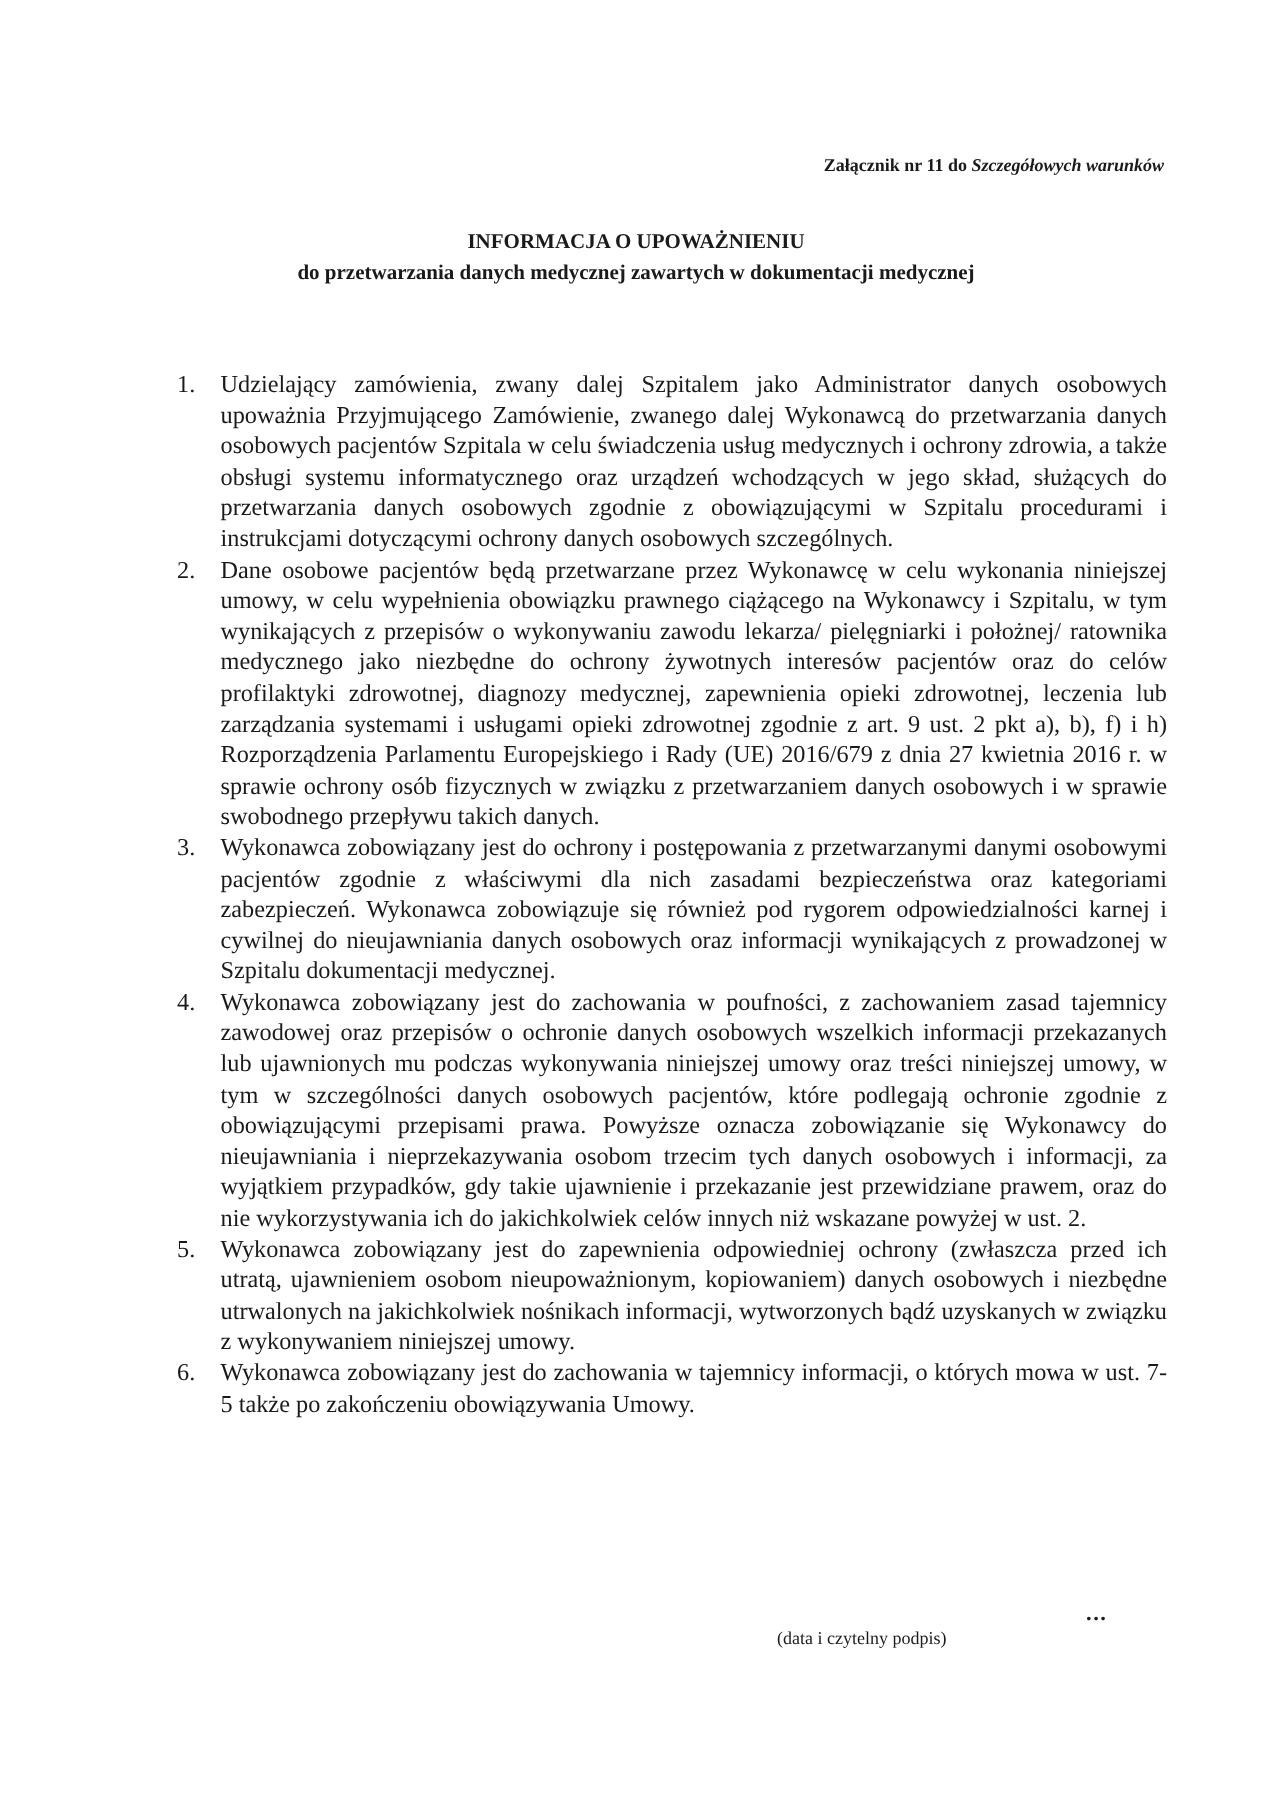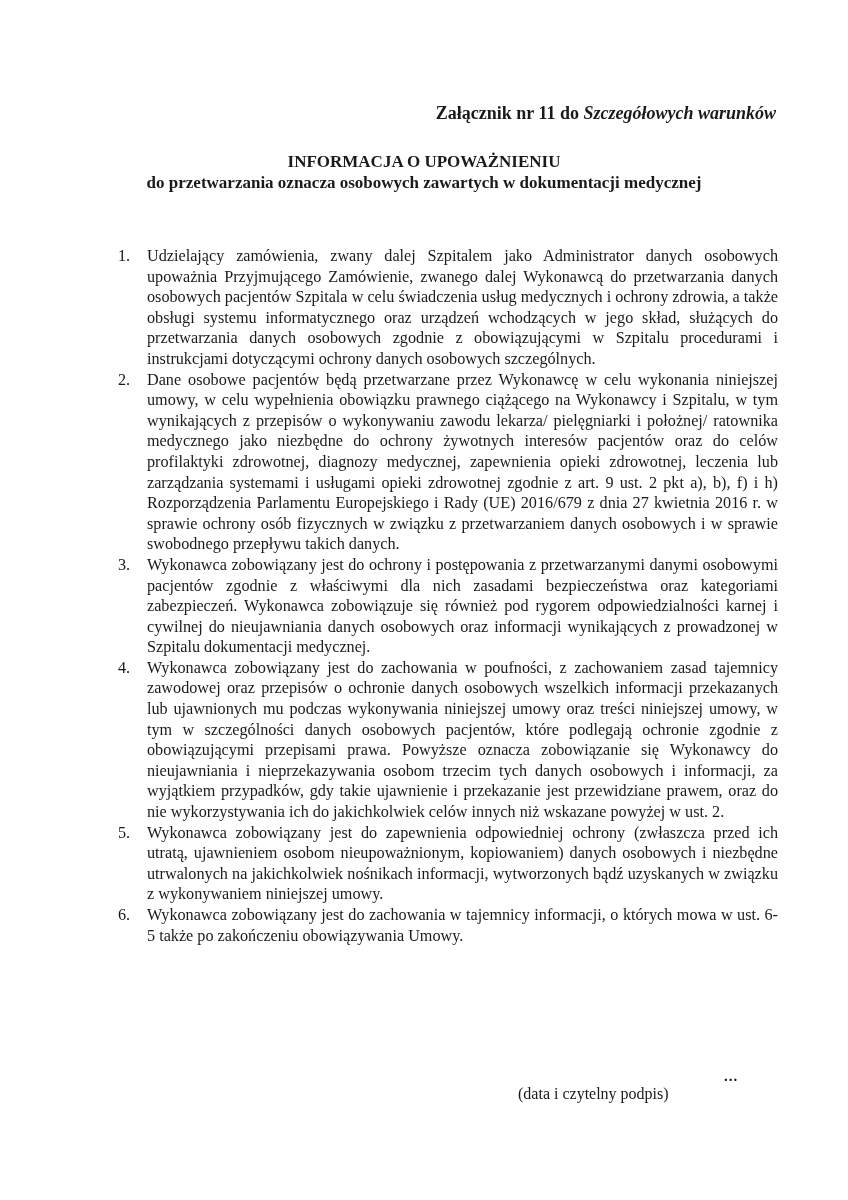--- a/index.html
+++ b/index.html
@@ -3,52 +3,52 @@
 <meta charset="utf-8">
 <style>
   html, body { margin: 0; padding: 0; background: #ffffff; }
   body {
     width: 848px; height: 1200px; position: relative; overflow: hidden;
     font-family: "Liberation Serif", "DejaVu Serif", serif;
     color: #1a1a1a;
   }
   .annex {
     position: absolute; top: 103px; right: 72px;
-    font-size: 18px; font-weight: bold;
+    font-size: 12px; font-weight: bold;
   }
   .annex i { font-weight: bold; }
   .title-block {
     position: absolute; top: 151px; left: 0; width: 848px;
-    text-align: center; font-weight: bold; font-size: 17px; line-height: 21px;
+    text-align: center; font-weight: bold; font-size: 14px; line-height: 21px;
   }
   .title-block div { white-space: nowrap; }
   .list {
     position: absolute; top: 246px; left: 110px; width: 680px;
     font-size: 16.2px; line-height: 20.6px;
   }
   .item { display: flex; }
   .num { width: 37px; flex: 0 0 37px; text-align: left; padding-left: 8px; box-sizing: border-box; }
   .txt { flex: 1; text-align: justify; padding-right: 12px; }
   .sig-dots {
     position: absolute; top: 1068px; left: 724px; font-size: 15px; letter-spacing: 1px; font-weight: bold;
   }
   .sig-label {
-    position: absolute; top: 1085px; left: 518px; font-size: 16px;
+    position: absolute; top: 1085px; left: 518px; font-size: 12px;
   }
 </style>
 </head>
 <body>
 
 <div class="annex">
   <span>Załącznik nr 11 do </span><i>Szczegółowych warunków</i>
 </div>
 
 <div class="title-block">
   <div>INFORMACJA O UPOWAŻNIENIU</div>
-  <div>do przetwarzania oznacza osobowych zawartych w dokumentacji medycznej</div>
+  <div>do przetwarzania danych medycznej zawartych w dokumentacji medycznej</div>
 </div>
 
 <div class="list">
   <div class="item">
     <span class="num">1.</span>
     <span class="txt">Udzielający zamówienia, zwany dalej Szpitalem jako Administrator danych osobowych upoważnia Przyjmującego Zamówienie, zwanego dalej Wykonawcą do przetwarzania danych osobowych pacjentów Szpitala w celu świadczenia usług medycznych i ochrony zdrowia, a także obsługi systemu informatycznego oraz urządzeń wchodzących w jego skład, służących do przetwarzania danych osobowych zgodnie z obowiązującymi w Szpitalu procedurami i instrukcjami dotyczącymi ochrony danych osobowych szczególnych.</span>
   </div>
   <div class="item">
     <span class="num">2.</span>
     <span class="txt">Dane osobowe pacjentów będą przetwarzane przez Wykonawcę w celu wykonania niniejszej umowy, w celu wypełnienia obowiązku prawnego ciążącego na Wykonawcy i Szpitalu, w tym wynikających z przepisów o wykonywaniu zawodu lekarza/ pielęgniarki i położnej/ ratownika medycznego jako niezbędne do ochrony żywotnych interesów pacjentów oraz do celów profilaktyki zdrowotnej, diagnozy medycznej, zapewnienia opieki zdrowotnej, leczenia lub zarządzania systemami i usługami opieki zdrowotnej zgodnie z art. 9 ust. 2 pkt a), b), f) i h) Rozporządzenia Parlamentu Europejskiego i Rady (UE) 2016/679 z dnia 27 kwietnia 2016 r. w sprawie ochrony osób fizycznych w związku z przetwarzaniem danych osobowych i w sprawie swobodnego przepływu takich danych.</span>
@@ -60,18 +60,18 @@
   <div class="item">
     <span class="num">4.</span>
     <span class="txt">Wykonawca zobowiązany jest do zachowania w poufności, z zachowaniem zasad tajemnicy zawodowej oraz przepisów o ochronie danych osobowych wszelkich informacji przekazanych lub ujawnionych mu podczas wykonywania niniejszej umowy oraz treści niniejszej umowy, w tym w szczególności danych osobowych pacjentów, które podlegają ochronie zgodnie z obowiązującymi przepisami prawa. Powyższe oznacza zobowiązanie się Wykonawcy do nieujawniania i nieprzekazywania osobom trzecim tych danych osobowych i informacji, za wyjątkiem przypadków, gdy takie ujawnienie i przekazanie jest przewidziane prawem, oraz do nie wykorzystywania ich do jakichkolwiek celów innych niż wskazane powyżej w ust. 2.</span>
   </div>
   <div class="item">
     <span class="num">5.</span>
     <span class="txt">Wykonawca zobowiązany jest do zapewnienia odpowiedniej ochrony (zwłaszcza przed ich utratą, ujawnieniem osobom nieupoważnionym, kopiowaniem) danych osobowych i niezbędne utrwalonych na jakichkolwiek nośnikach informacji, wytworzonych bądź uzyskanych w związku z wykonywaniem niniejszej umowy.</span>
   </div>
   <div class="item">
     <span class="num">6.</span>
-    <span class="txt">Wykonawca zobowiązany jest do zachowania w tajemnicy informacji, o których mowa w ust. 6-5 także po zakończeniu obowiązywania Umowy.</span>
+    <span class="txt">Wykonawca zobowiązany jest do zachowania w tajemnicy informacji, o których mowa w ust. 7-5 także po zakończeniu obowiązywania Umowy.</span>
   </div>
 </div>
 
 <div class="sig-dots">...</div>
 <div class="sig-label">(data i czytelny podpis)</div>
 
 </body></html>

